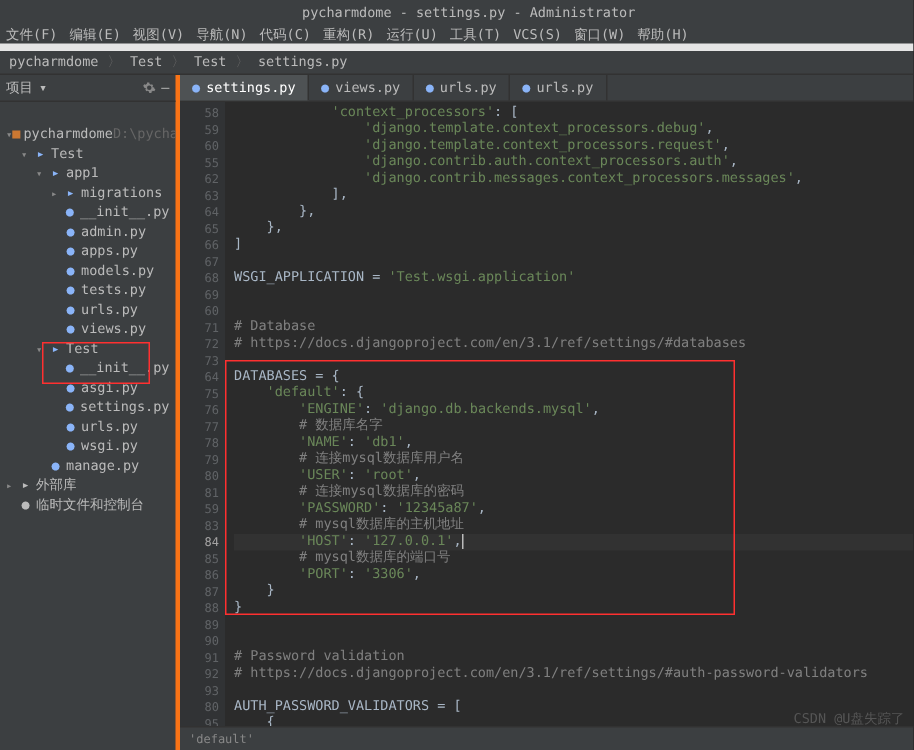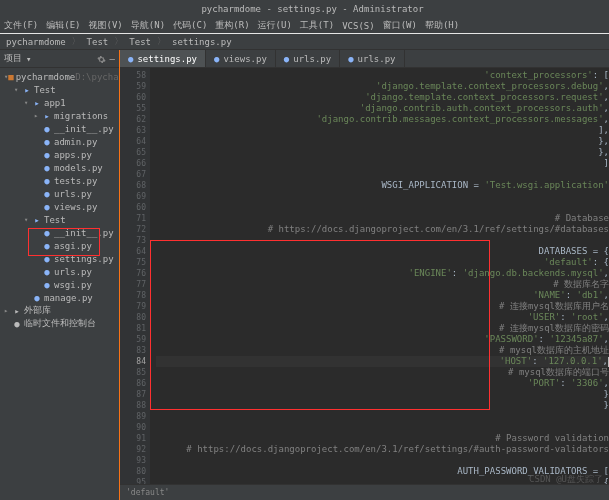--- a/index.html
+++ b/index.html
@@ -1,24 +1,24 @@
 <!DOCTYPE html>
 <html><head>
 <meta charset="utf-8">
 <style>
 * { margin: 0; padding: 0; box-sizing: border-box; font-family: "Consolas", "Microsoft YaHei", monospace; }
 body { background: #2b2b2b; color: #a9b7c6; font-size: 10px; width: 609px; height: 500px; overflow: hidden; position: relative; }
 .titlebar { background: #3c3f41; height: 18px; display: flex; align-items: center; justify-content: center; color: #bbb; font-size: 9px; padding-left: 16px; }
-.menubar { background: #3c3f41; height: 16px; display: flex; align-items: center; padding: 0 4px; gap: 8px; color: #bbb; font-size: 9px; border-bottom: 1px solid #e5e5e5; }
+.menubar { background: #3c3f41; height: 16px; display: flex; align-items: center; padding: 0 4px; gap: 8px; color: #bbb; font-size: 9px; border-bottom: 5px solid #e5e5e5; }
 .menubar span { cursor: pointer; }
 .crumb-row { background: #3c3f41; height: 16px; display: flex; align-items: center; padding: 0 6px; gap: 6px; font-size: 9px; border-bottom: 1px solid #323232; }
 .crumb-row .crumb { color: #bbb; }
 .crumb-row .sep { color: #666; }
 .main { display: flex; height: calc(100% - 50px); }
-.sidebar { width: 120px; background: #3c3f41; border-right: 1px solid #f97316; display: flex; flex-direction: column; }
+.sidebar { width: 120px; background: #3c3f41; border-right: 3px solid #f97316; display: flex; flex-direction: column; gap: 13px; }
 .side-header { display: flex; align-items: center; height: 18px; padding: 0 4px; border-bottom: 1px solid #323232; font-size: 9px; color: #bbb; gap: 4px; }
 .side-header .gear { margin-left: auto; }
 .tree { flex: 1; overflow: hidden; padding: 2px 0; }
 .tree-item { display: flex; align-items: center; padding: 0 4px; height: 13px; font-size: 9px; color: #bbb; cursor: pointer; white-space: nowrap; }
 .tree-item.d0 { padding-left: 4px; }
 .tree-item.d1 { padding-left: 14px; }
 .tree-item.d2 { padding-left: 24px; }
 .tree-item.d3 { padding-left: 34px; }
 .tree-item .arrow { width: 8px; color: #888; font-size: 7px; }
 .tree-item .ico { width: 10px; text-align: center; margin-right: 2px; }
@@ -28,21 +28,21 @@
 .hl-red { position: absolute; border: 1px solid #ff3030; pointer-events: none; }
 .editor-area { flex: 1; display: flex; flex-direction: column; background: #2b2b2b; }
 .tabs { display: flex; height: 18px; background: #3c3f41; border-bottom: 1px solid #323232; }
 .tab { display: flex; align-items: center; padding: 0 8px; font-size: 9px; color: #bbb; border-right: 1px solid #323232; cursor: pointer; gap: 4px; }
 .tab.active { background: #4e5254; color: #fff; }
 .tab .dot { color: #8ab4f8; }
 .editor { flex: 1; display: flex; overflow: hidden; position: relative; }
 .gutter { width: 30px; background: #313335; text-align: right; padding: 2px 4px 0 0; color: #606366; font-size: 8px; line-height: 11px; }
 .gutter div.cur { color: #a4a3a3; }
 .code { flex: 1; padding: 2px 0 0 6px; font-size: 9px; line-height: 11px; white-space: pre; position: relative; }
-.code .ln { height: 11px; text-align: right; }
+.code .ln { height: 11px; }
 .str { color: #6a8759; }
 .cm { color: #808080; }
 .pl { color: #a9b7c6; }
 .caret-line { background: #323232; }
 .caret { display: inline-block; width: 1px; height: 10px; background: #bbb; vertical-align: middle; }
 .breadcrumb-bottom { height: 16px; background: #3c3f41; border-top: 1px solid #323232; padding: 0 6px; font-size: 8px; color: #888; display: flex; align-items: center; }
 .watermark { position: absolute; right: 6px; bottom: 14px; color: #555; font-size: 9px; }
 svg.ic { width: 9px; height: 9px; vertical-align: middle; }
 </style>
 </head>

